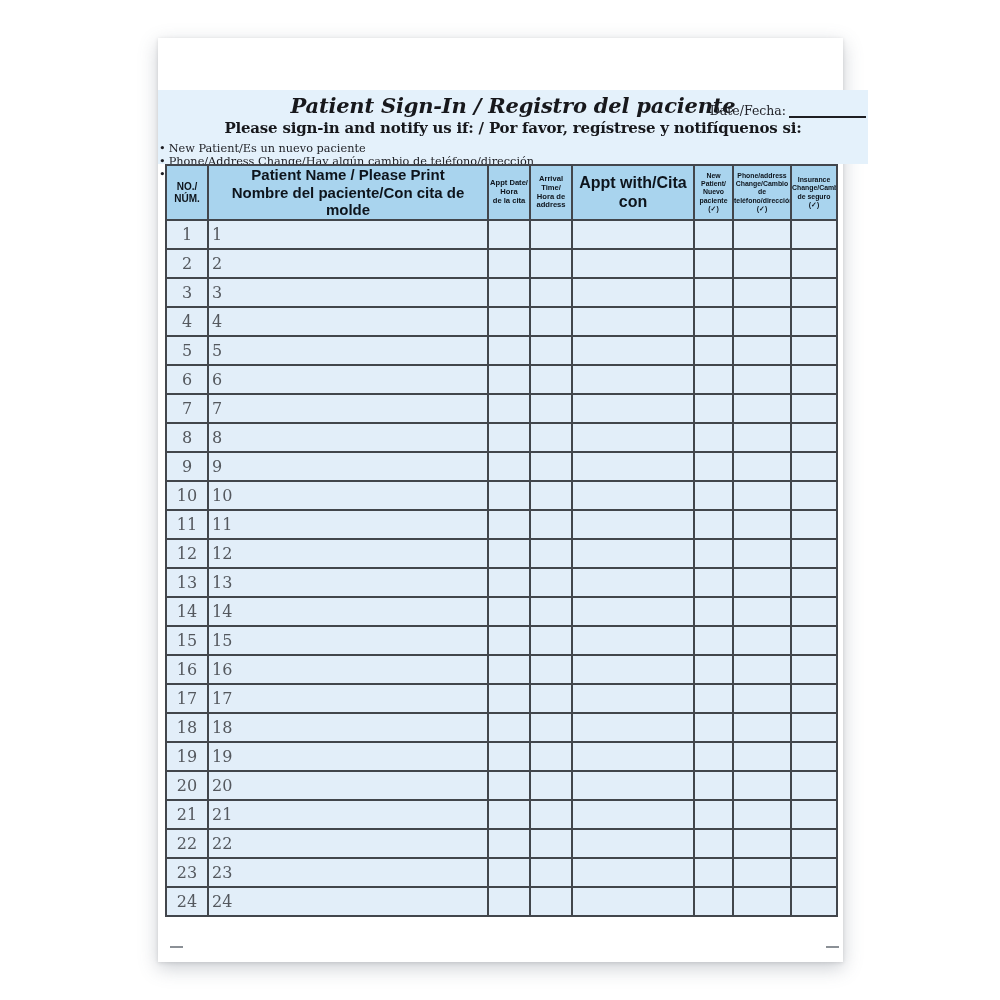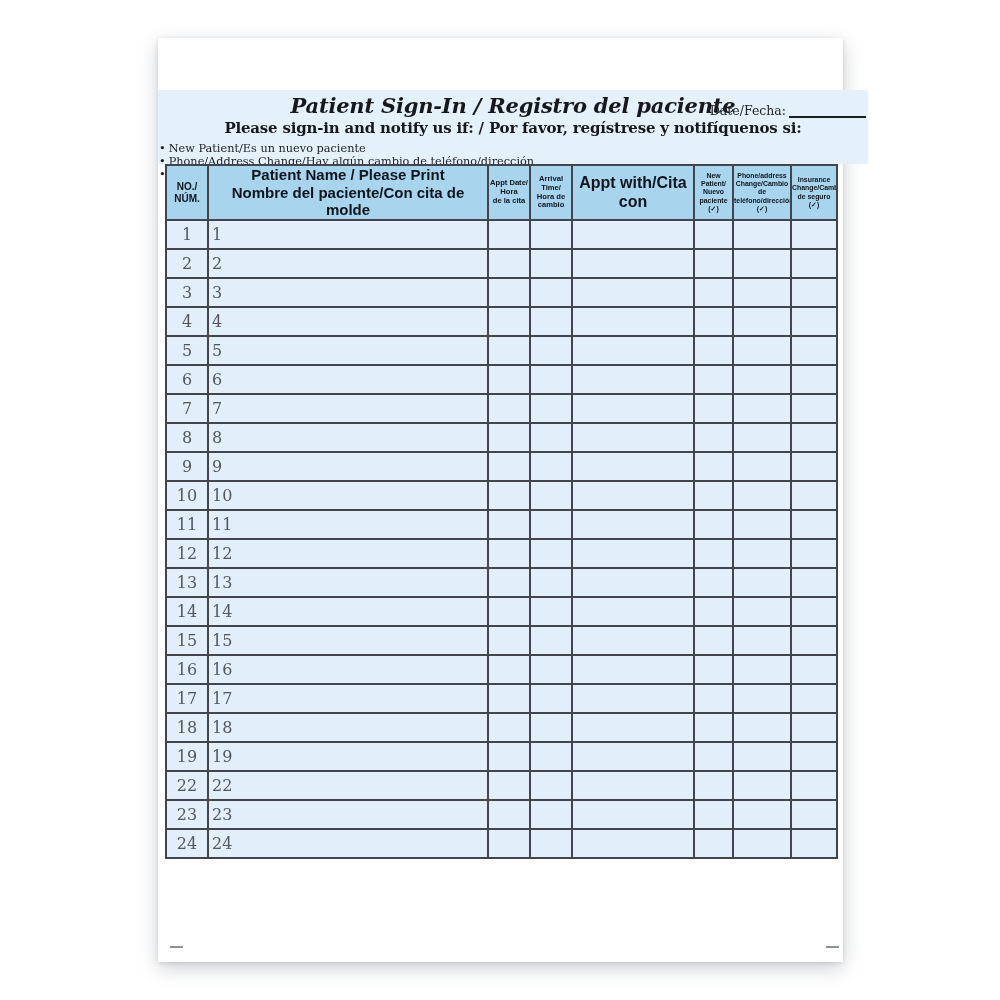--- a/index.html
+++ b/index.html
@@ -155,21 +155,21 @@
             <div class="hline">Nombre del paciente/Con cita de molde</div>
           </th>
           <th class="col-appt-time">
             <div class="hline">Appt Date/</div>
             <div class="hline">Hora</div>
             <div class="hline">de la cita</div>
           </th>
           <th class="col-arrival-time">
             <div class="hline">Arrival Time/</div>
             <div class="hline">Hora de</div>
-            <div class="hline">cambio</div>
+            <div class="hline">address</div>
           </th>
           <th class="col-appt-with">
             <div class="hline">Appt with/Cita con</div>
           </th>
           <th class="col-new-patient">
             <div class="hline">New</div>
             <div class="hline">Patient/</div>
             <div class="hline">Nuevo</div>
             <div class="hline">paciente</div>
             <div class="hline">(✓)</div>
@@ -365,20 +365,40 @@
             <td></td>
             <td></td>
             <td></td>
             <td></td>
             <td></td>
             <td></td>
           </tr>
           <tr>
             <td class="num-cell">19</td>
             <td><span class="row-num">19</span></td>
+            <td></td>
+            <td></td>
+            <td></td>
+            <td></td>
+            <td></td>
+            <td></td>
+          </tr>
+          <tr>
+            <td class="num-cell">20</td>
+            <td><span class="row-num">20</span></td>
+            <td></td>
+            <td></td>
+            <td></td>
+            <td></td>
+            <td></td>
+            <td></td>
+          </tr>
+          <tr>
+            <td class="num-cell">21</td>
+            <td><span class="row-num">21</span></td>
             <td></td>
             <td></td>
             <td></td>
             <td></td>
             <td></td>
             <td></td>
           </tr>
           <tr>
             <td class="num-cell">22</td>
             <td><span class="row-num">22</span></td>

